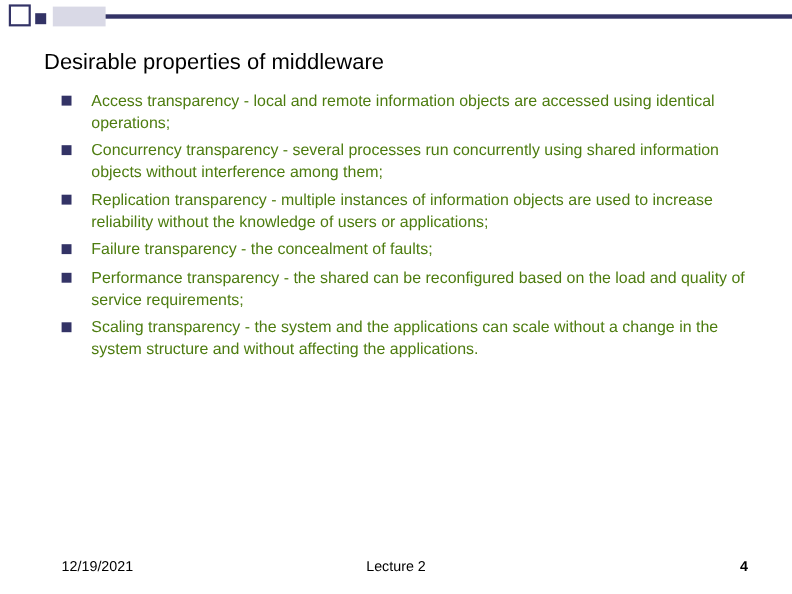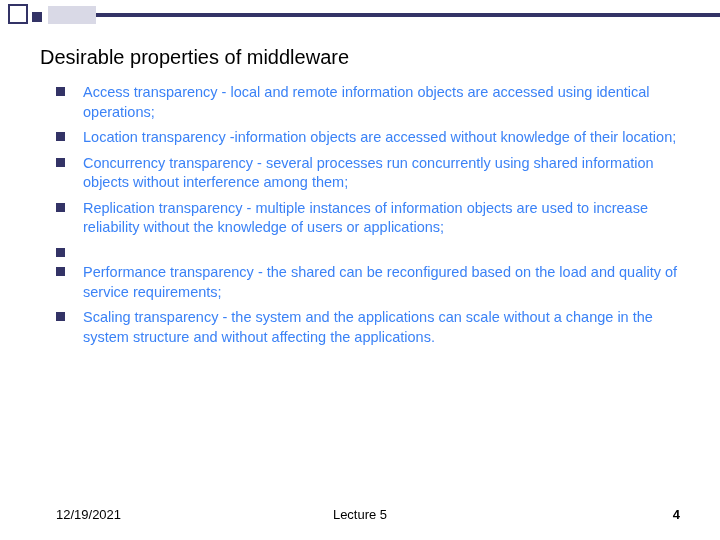--- a/index.html
+++ b/index.html
@@ -58,21 +58,21 @@
   .bullet {
     width: 9px; height: 9px;
     background: #333366;
     flex: 0 0 9px;
     margin-top: 4px;
     margin-right: 18px;
   }
   .text {
     font-size: 14.5px;
     line-height: 1.35;
-    color: #3b82f6;
+    color: #4d7c0f;
   }
   .footer {
     position: absolute;
     bottom: 18px;
     left: 0;
     width: 100%;
     display: flex;
     align-items: center;
     font-size: 13px;
     color: #000;
@@ -93,40 +93,37 @@
 
 <h1 class="title">Desirable properties of middleware</h1>
 
 <div class="content">
   <div class="item">
     <div class="bullet"></div>
     <div class="text">Access transparency - local and remote information objects are accessed using identical operations;</div>
   </div>
   <div class="item">
     <div class="bullet"></div>
-    <div class="text">Location transparency -information objects are accessed without knowledge of their location;</div>
-  </div>
-  <div class="item">
-    <div class="bullet"></div>
     <div class="text">Concurrency transparency - several  processes run concurrently using shared information objects without interference among them;</div>
   </div>
   <div class="item">
     <div class="bullet"></div>
     <div class="text">Replication transparency - multiple instances of information objects are used to increase reliability without the knowledge of users or applications;</div>
   </div>
   <div class="item">
     <div class="bullet"></div>
+    <div class="text">Failure transparency - the concealment of faults;</div>
   </div>
   <div class="item">
     <div class="bullet"></div>
     <div class="text">Performance transparency - the shared can be reconfigured based on the load and quality of service requirements;</div>
   </div>
   <div class="item">
     <div class="bullet"></div>
     <div class="text">Scaling transparency - the system and the applications can scale without a change in the system structure and without affecting the applications.</div>
   </div>
 </div>
 
 <div class="footer">
   <span class="date">12/19/2021</span>
-  <span class="center">Lecture 5</span>
+  <span class="center">Lecture 2</span>
   <span class="page">4</span>
 </div>
 
 </body></html>

